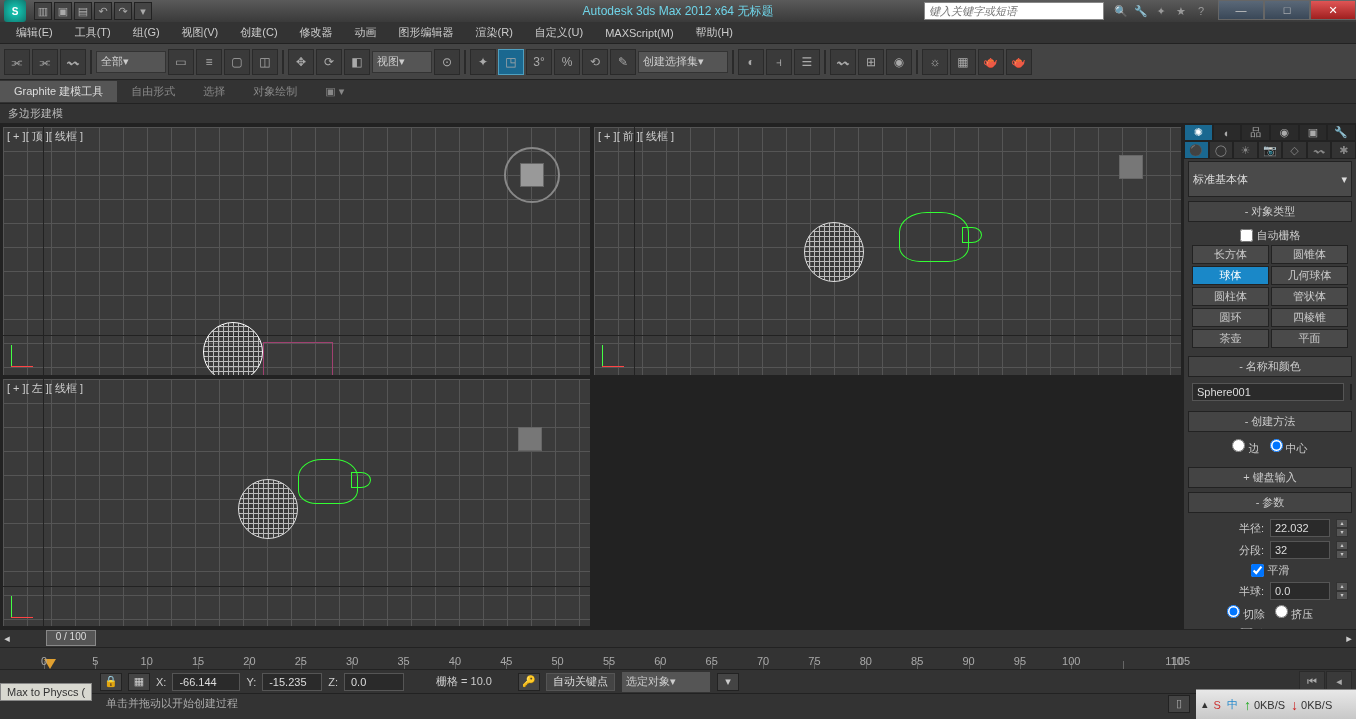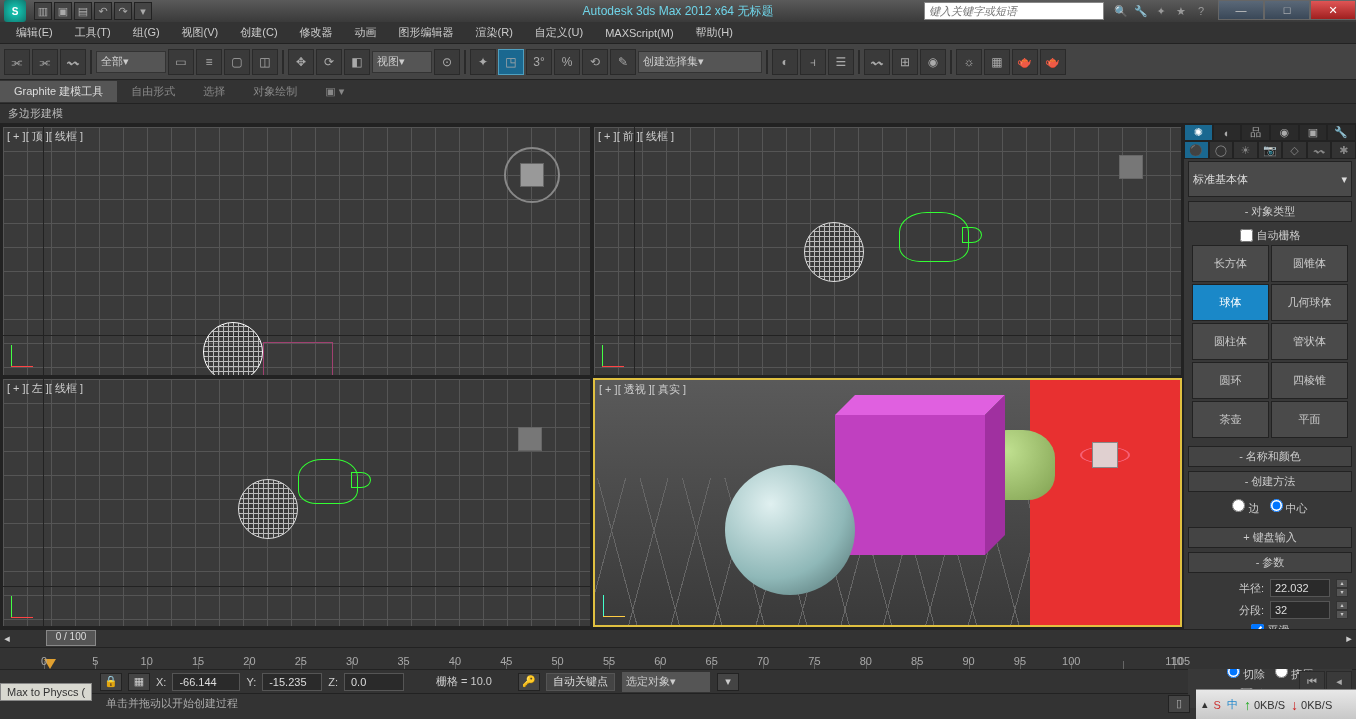--- a/index.html
+++ b/index.html
@@ -86,21 +86,21 @@
 .cmd-tab { flex: 1; display: flex; align-items: center; justify-content: center; border: 1px solid #222; color: #aaa; }
 .cmd-tab.active { background: #1a6890; color: #fff; }
 .cmd-subtabs { display: flex; height: 24px; background: #333; }
 .cmd-subtab { flex: 1; display: flex; align-items: center; justify-content: center; border: 1px solid #222; color: #888; }
 .cmd-subtab.active { background: #1a6890; color: #fff; }
 .cmd-dropdown { margin: 2px 4px; height: 20px; background: #4a4a4a; border: 1px solid #222; color: #ddd; padding: 17px 4px; display: flex; align-items: center; justify-content: space-between; }
 .cmd-rollout { margin: 2px 4px; }
 .rollout-hdr { background: #444; border: 1px solid #222; padding: 2px 6px; color: #ccc; text-align: center; }
 .rollout-body { background: #383838; padding: 4px; }
 .obj-grid { display: grid; grid-template-columns: 1fr 1fr; gap: 2px; }
-.obj-btn { background: #4a4a4a; border: 1px solid #222; padding: 10px 0; text-align: center; color: #ccc; }
+.obj-btn { background: #4a4a4a; border: 1px solid #222; padding: 1px 0; text-align: center; color: #ccc; }
 .obj-btn.active { background: #1a88c8; color: #fff; }
 .cmd-row { display: flex; align-items: center; gap: 6px; padding: 2px 0; color: #ccc; }
 .cmd-input { flex: 1; height: 18px; background: #2a2a2a; border: 1px solid #555; color: #ddd; padding: 0 4px; }
 .spinner { width: 60px; height: 18px; background: #2a2a2a; border: 1px solid #555; color: #ddd; padding: 0 4px; display: flex; align-items: center; }
 .spinner-btns { width: 12px; display: flex; flex-direction: column; }
 .spinner-btn { height: 9px; background: #555; border: 1px solid #333; font-size: 6px; line-height: 6px; text-align: center; }
 .color-swatch { width: 16px; height: 16px; background: #40e0d0; border: 1px solid #222; }
 .cmd-radio { display: flex; gap: 10px; justify-content: center; padding: 3px 0; }
 .cmd-check { display:flex; align-items:center; gap:4px; justify-content:center; padding:2px 0;}
 
@@ -196,21 +196,21 @@
       <span>▾</span>
     </div>
   <div class="tb-btn">⊙</div>
   <div class="tb-sep"></div>
   <div class="tb-btn">✦</div>
   <div class="tb-btn active">◳</div>
   <div class="tb-btn">3°</div>
   <div class="tb-btn">%</div>
   <div class="tb-btn">⟲</div>
   <div class="tb-btn">✎</div>
-  <div class="tb-dropdown" style="width:124px">
+  <div class="tb-dropdown" style="width:90px">
       <span>创建选择集</span>
       <span>▾</span>
     </div>
   <div class="tb-sep"></div>
   <div class="tb-btn">◐</div>
   <div class="tb-btn">⫞</div>
   <div class="tb-btn">☰</div>
   <div class="tb-sep"></div>
   <div class="tb-btn">〰</div>
   <div class="tb-btn">⊞</div>
@@ -270,37 +270,20 @@
       <div class="wf-teapot" style="left:295px;top:80px;width:60px;height:45px"></div>
       <div class="vp-gizmo" style="right:40px;top:40px;width:40px;height:40px;border:none">
           <div class="vp-gizmo-cube" style="background:#777"></div>
         </div>
       <div class="vp-axes">
           <div class="ax-v"></div>
           <div class="ax-h"></div>
         </div>
     </div>
 
-    <div class="viewport active">
-      <div class="persp-bg"></div>
-      <div class="persp-floor"></div>
-      <div class="red-plane"></div>
-      <div class="teapot3d"></div>
-      <div class="box3d"></div>
-      <div class="sphere3d"></div>
-      <div class="vp-label">[ + ][ 透视 ][ 真实 ]</div>
-      <div class="persp-gizmo">
-          <div class="ring"></div>
-          <div class="cube"></div>
-        </div>
-      <div class="vp-axes">
-          <div class="ax-v" style="background:#4fc"></div>
-          <div class="ax-h" style="background:#fc4"></div>
-        </div>
-    </div>
   </div>
 
   <div class="cmd-panel">
     <div class="cmd-tabs">
       <div class="cmd-tab active">✺</div>
       <div class="cmd-tab">◐</div>
       <div class="cmd-tab">品</div>
       <div class="cmd-tab">◉</div>
       <div class="cmd-tab">▣</div>
       <div class="cmd-tab">🔧</div>
@@ -336,20 +319,26 @@
             <div class="obj-btn">圆环</div>
             <div class="obj-btn">四棱锥</div>
             <div class="obj-btn">茶壶</div>
             <div class="obj-btn">平面</div>
           </div>
       </div>
     </div>
 
     <div class="cmd-rollout">
       <div class="rollout-hdr">- <span>名称和颜色</span></div>
+      <div class="rollout-body">
+        <div class="cmd-row">
+          <input class="cmd-input" value="Sphere001" style="">
+          <div class="color-swatch"></div>
+        </div>
+      </div>
     </div>
 
     <div class="cmd-rollout">
       <div class="rollout-hdr">- <span>创建方法</span></div>
       <div class="rollout-body">
         <div class="cmd-radio">
           <label><input type="radio" name="cm" style=""> <span>边</span></label>
           <label><input type="radio" name="cm" checked="" style=""> <span>中心</span></label>
         </div>
       </div>

